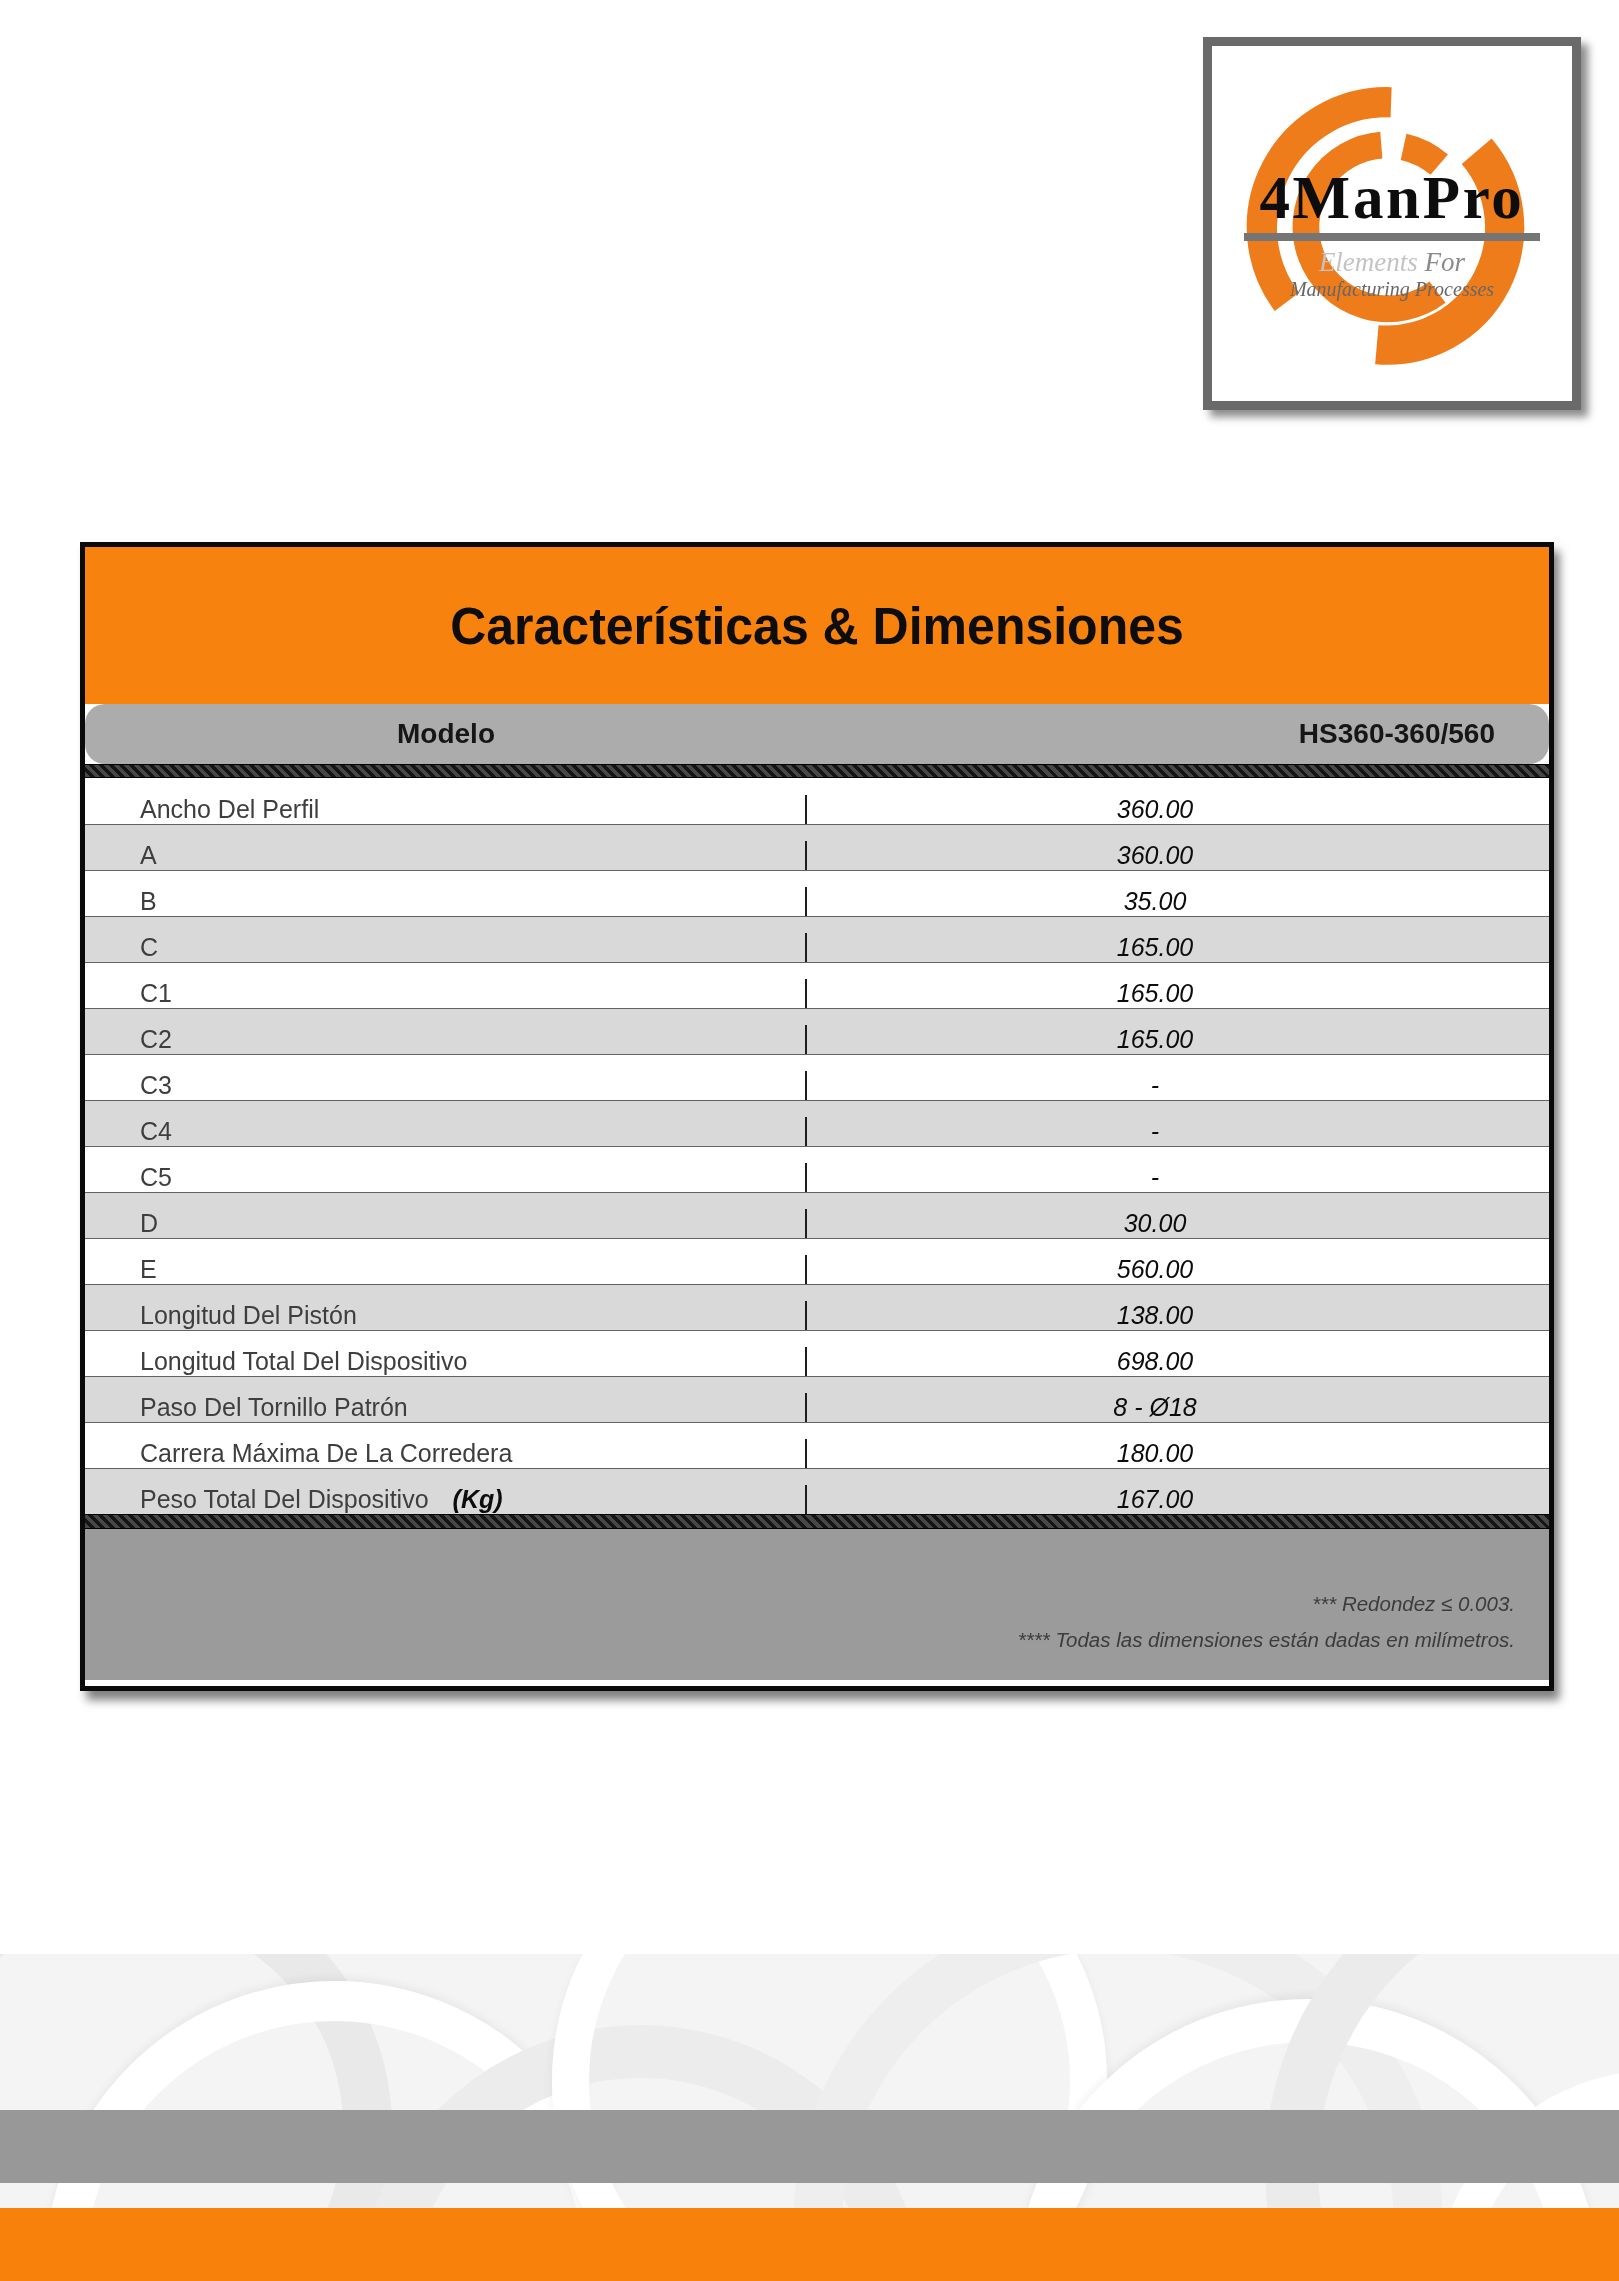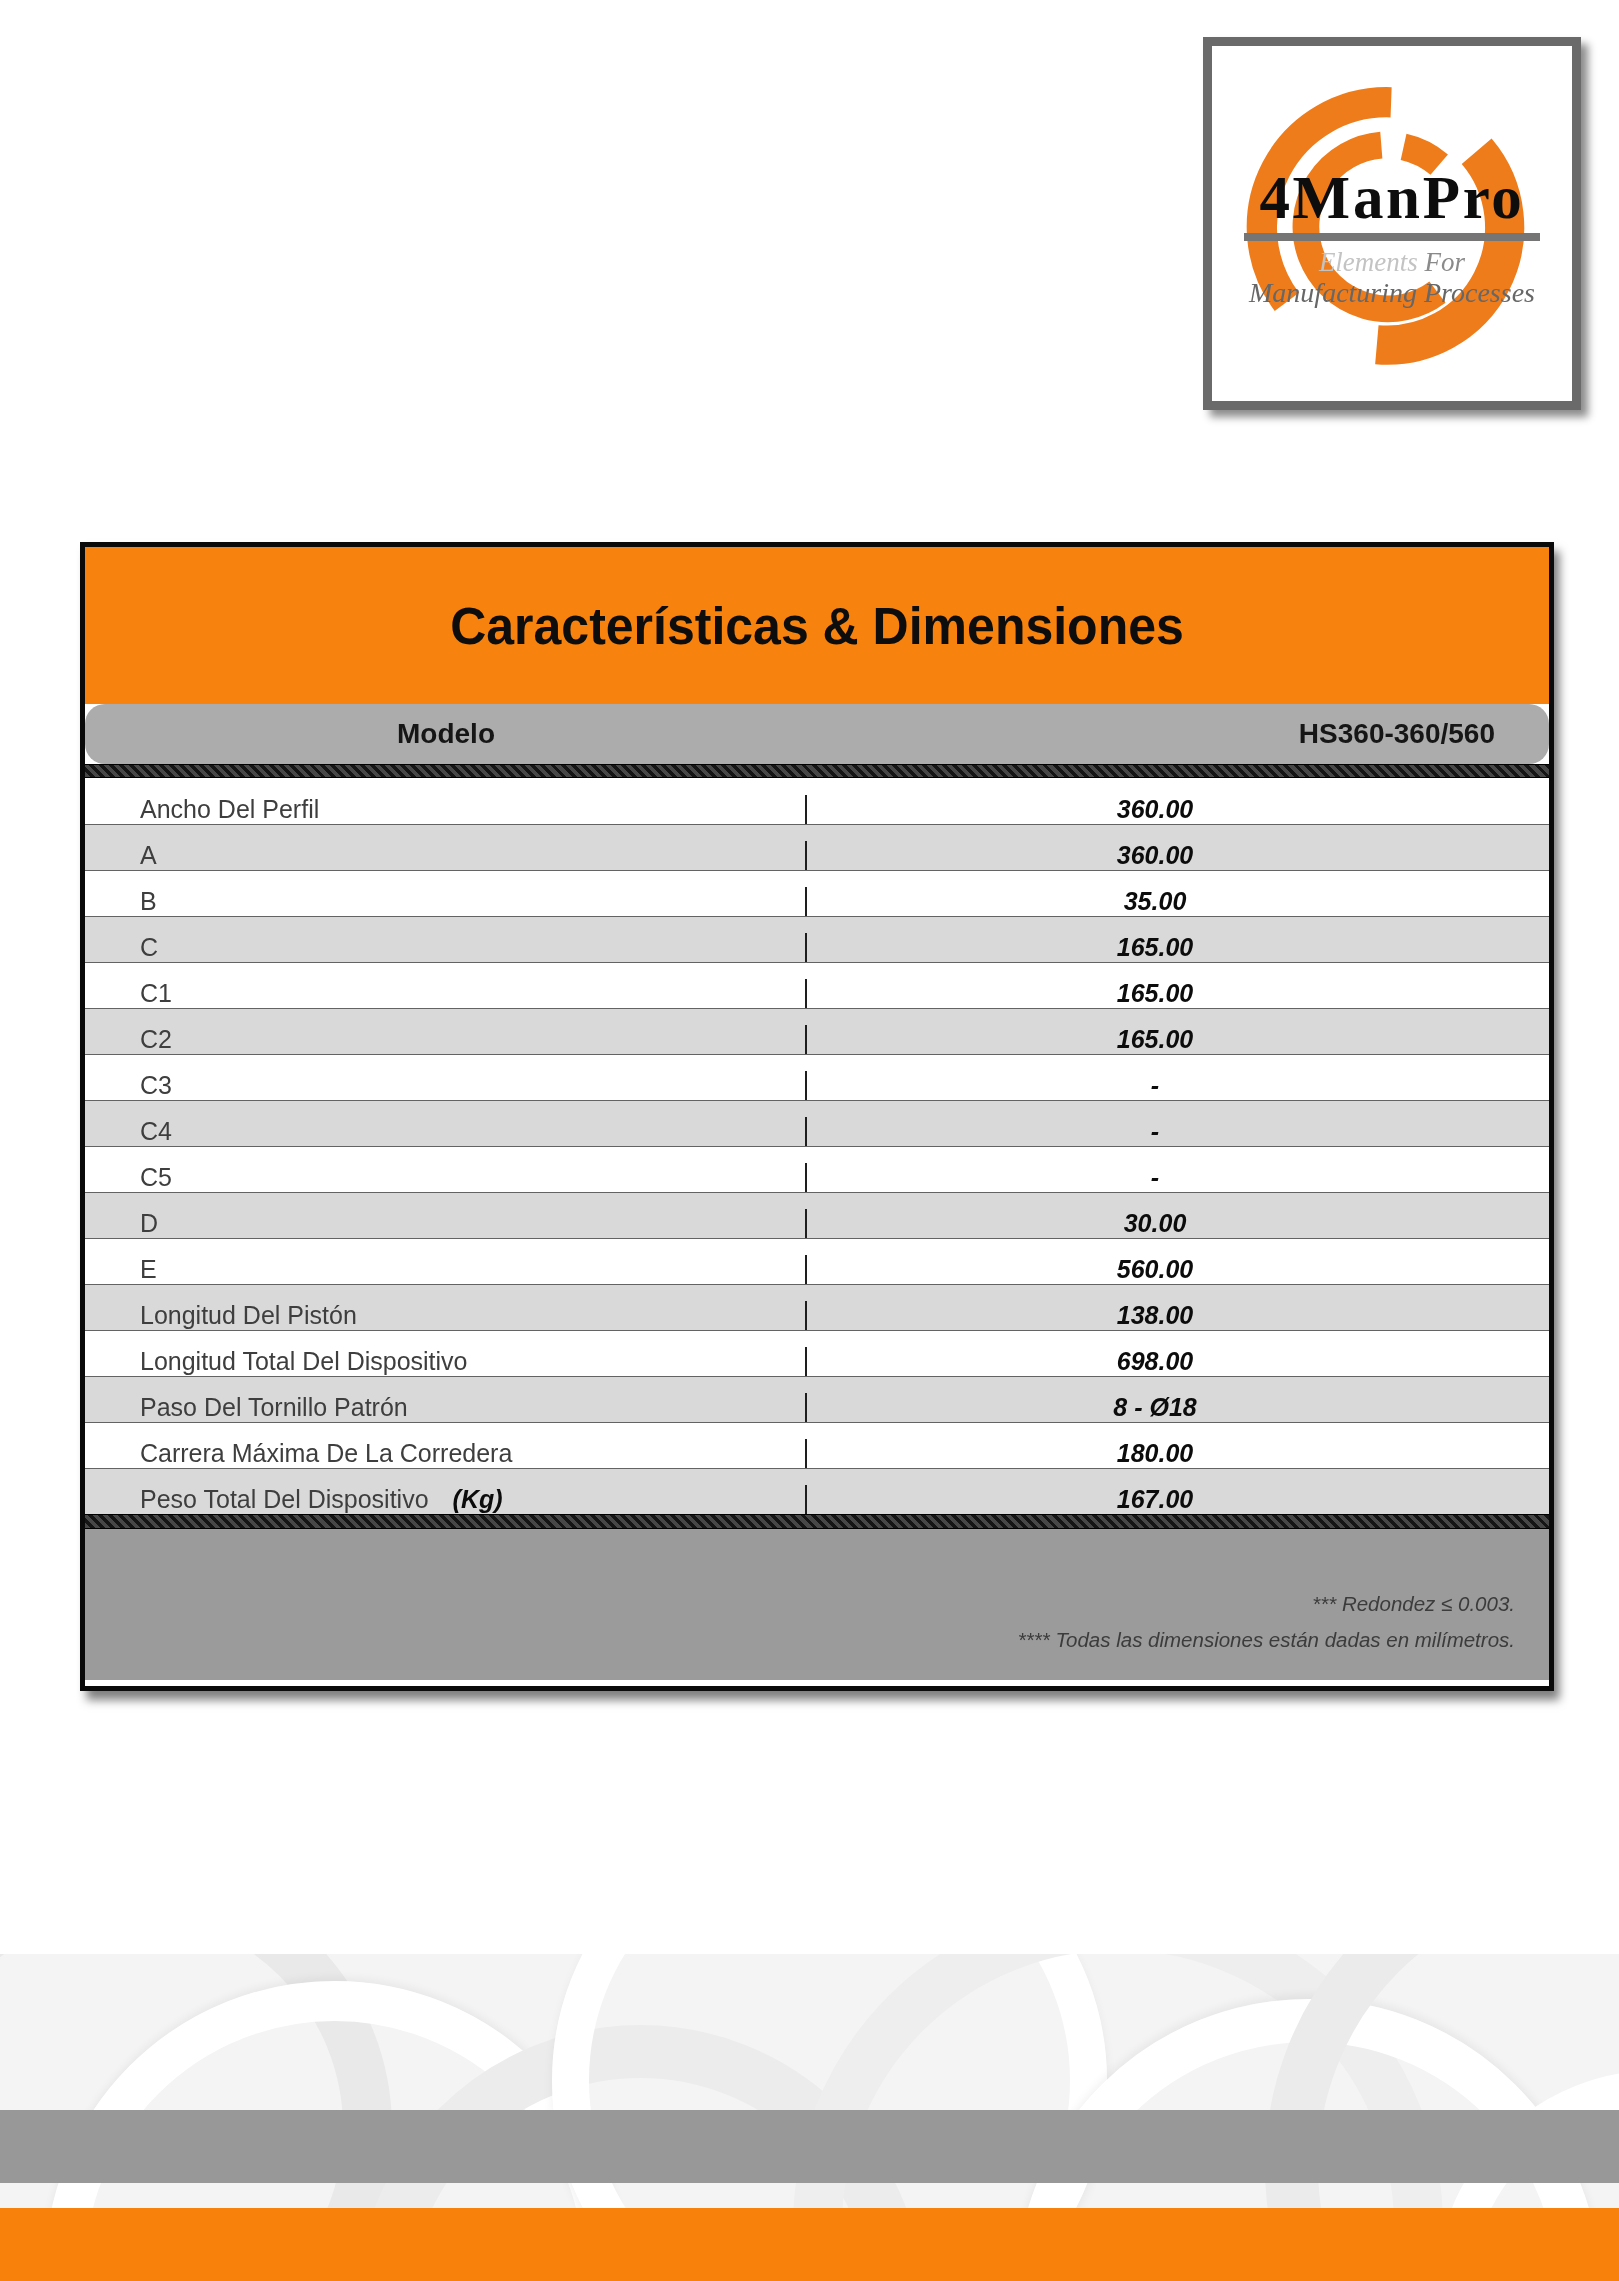--- a/index.html
+++ b/index.html
@@ -24,21 +24,21 @@
     position:absolute;left:32px;top:187px;width:296px;height:8px;
     background:#757575;z-index:3;
   }
   .logo-script{
     position:absolute;width:100%;text-align:center;z-index:3;
     font-family:"Liberation Serif", serif;font-style:italic;line-height:1;
   }
   .logo-script.l1{top:203px;font-size:27px;}
   .logo-script.l1 .lt{color:#c3c3c3;}
   .logo-script.l1 .dk{color:#8a8a8a;text-align:right;}
-  .logo-script.l2{top:233px;font-size:28px;color:#676767;}
+  .logo-script.l2{top:233px;font-size:20px;color:#676767;}
 
   
   .spec-table{
     position:absolute;left:80px;top:542px;width:1474px;height:1149px;
     box-sizing:border-box;border:5.3px solid #0a0a0a;background:#ffffff;
     box-shadow:6.2px 9px 9px rgba(0,0,0,0.5);
   }
   .banner{
     height:157px;background:#F7820D;display:flex;align-items:center;justify-content:center;
   }
@@ -66,21 +66,21 @@
   .cell-label{
     width:722px;box-sizing:border-box;border-right:2.7px solid #1e1e1e;
     display:flex;align-items:center;padding-left:55px;
     font-size:25px;color:#3e3e3e;
   }
   .cell-label .sfx{
     margin-left:24px;font-weight:bold;font-style:italic;color:#0c0c0c;
   }
   .cell-value{
     flex:1;display:flex;align-items:center;justify-content:center;
-    padding-right:46px;font-size:25px;font-weight:bold;font-style:italic;color:#0c0c0c;
+    padding-right:46px;font-size:25px;font-weight:normal;font-style:italic;color:#0c0c0c;
   }
   .table-footer{
     height:151px;background:#9B9B9B;box-sizing:border-box;
     padding:57px 34px 0 0;text-align:right;
     font-style:italic;font-size:20.5px;color:#3c3c3c;line-height:36px;
   }
 
   
   .bottom-strip{
     position:absolute;left:0;top:1954px;width:1619px;height:327px;

